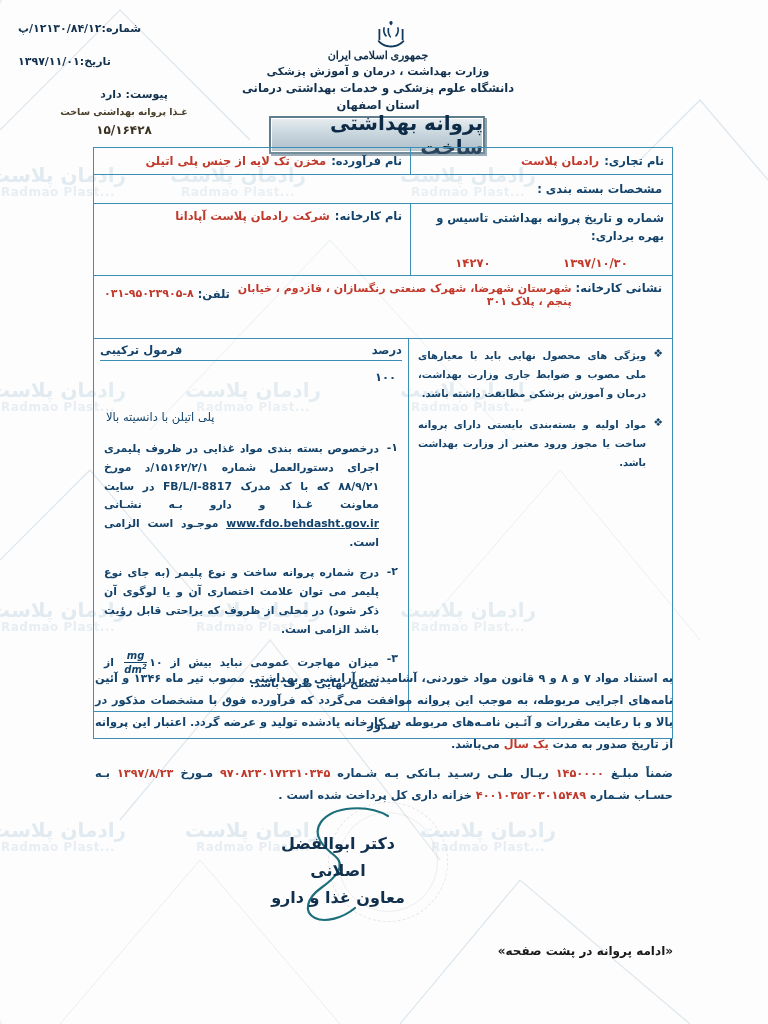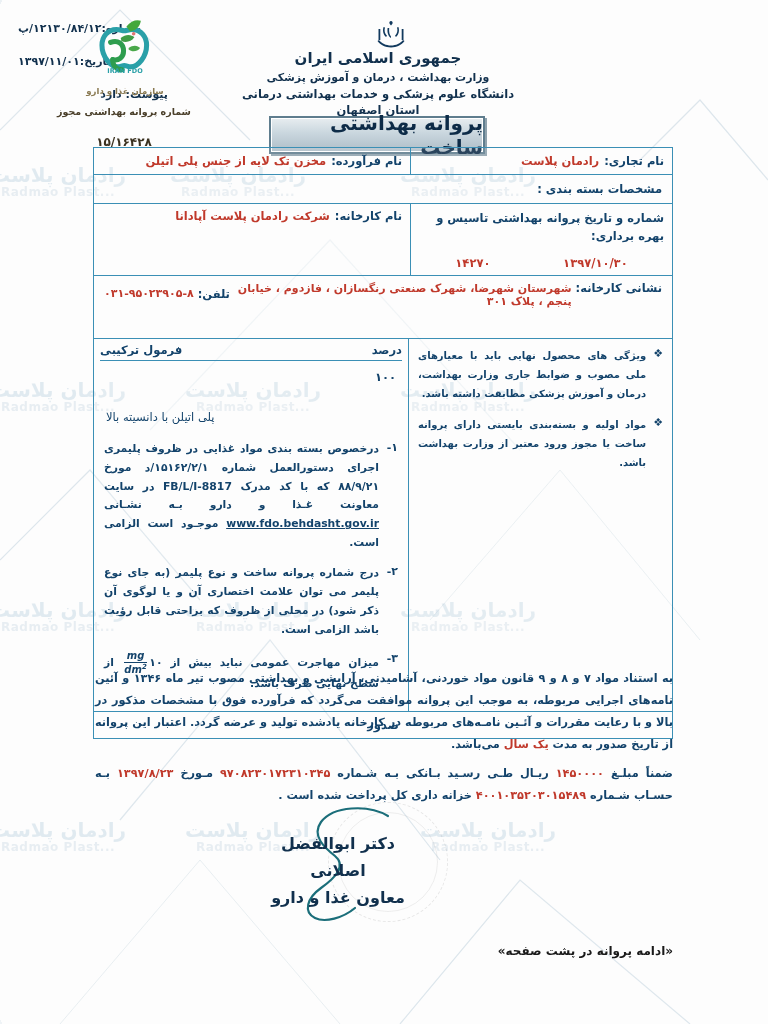--- a/index.html
+++ b/index.html
@@ -43,21 +43,21 @@
   .emblem{
     position:absolute;right:355px;top:6px;width:44px;height:40px;
     text-align:center;
   }
   .emblem svg{width:40px;height:40px;}
   .gov-lines{
     position:absolute;right:250px;top:38px;width:280px;
     text-align:center;font-weight:bold;color:#11304d;
   }
   .gov-lines div{line-height:1.45;}
-  .gov-l1{font-size:15px;}
+  .gov-l1{font-size:11px;font-family:Liberation Serif, serif;}
   .gov-l2{font-size:11px;}
   .gov-l3{font-size:11.5px;}
   .meta{
     position:absolute;right:600px;top:12px;width:150px;text-align:left;
   }
   .meta div{font-size:11px;font-weight:bold;color:#11304d;margin-bottom:20px;direction:rtl;}
   .meta .m3{margin-top:6px;text-align:right;}
   
   .title-box{
     position:absolute;right:283px;top:106px;
@@ -71,21 +71,21 @@
   
   .fdo{
     position:absolute;left:60px;top:6px;width:130px;text-align:center;
   }
   .fdo svg{width:72px;height:70px;}
   .fdo .fdo-cap{font-size:8.5px;color:#8a7a52;margin-top:-4px;font-weight:bold;}
   .lic{
     position:absolute;left:44px;top:96px;width:160px;text-align:center;
   }
   .lic .l1{font-size:9.5px;font-weight:bold;color:#4a3f2a;}
-  .lic .l2{font-size:12px;font-weight:bold;color:#3a3120;margin-top:18px;}
+  .lic .l2{font-size:12px;font-weight:bold;color:#3a3120;margin-top:6px;}
   
   .tbl{
     position:absolute;right:95px;top:147px;width:578px;
     border:1px solid #3b8fb5;
     background:rgba(255,255,255,.12);
   }
   .row{display:flex;border-bottom:1px solid #3b8fb5;position:relative;}
   .row:last-child{border-bottom:none;align-items:center;}
   .lbl{font-size:11.5px;font-weight:bold;color:#13436b;white-space:nowrap;}
   .val{font-size:11.5px;font-weight:bold;color:#c0392b;}
@@ -262,36 +262,23 @@
     </div>
     <div>
       <span>تاریخ:</span><span>۱۳۹۷/۱۱/۰۱</span>
     </div>
     <div class="m3">
       <span>پیوست:</span>
       <span>دارد</span>
     </div>
   </div>
 
-  <div class="fdo">
-    <svg viewBox="0 0 100 96">
-      <path d="M38 18 C 26 18 18 28 18 40 c 0 16 12 30 22 30 c 4 0 6 -2 9 -2 c 3 0 5 2 9 2 c 10 0 22 -14 22 -30 c 0 -12 -8 -22 -20 -22 c -5 0 -8 2 -11 2 c -3 0 -6 -2 -11 -2 z" fill="none" stroke="#2aa0a8" stroke-width="7"></path>
-      <path d="M30 36 c 10 -4 18 2 18 12 c 0 9 -7 14 -15 12" fill="none" stroke="#2e9d4e" stroke-width="7" stroke-linecap="round"></path>
-      <path d="M33 60 c 0 8 5 14 13 14" fill="none" stroke="#2e9d4e" stroke-width="7" stroke-linecap="round"></path>
-      <path d="M52 14 c 6 -8 14 -10 20 -8 c -1 8 -7 14 -15 15 z" fill="#43a83b"></path>
-      <path d="M44 30 c 7 -6 15 -5 19 -1 c -4 6 -12 8 -18 5 z" fill="#3f9c45"></path>
-      <path d="M55 44 c 6 -5 13 -4 16 0 c -4 5 -11 6 -16 2 z" fill="#4aa84a"></path>
-      <circle cx="62" cy="24" r="2.5" fill="#d9534f" opacity=".8"></circle>
-      <text x="50" y="78" font-size="9" text-anchor="middle" fill="#2aa0a8" font-family="DejaVu Sans" font-weight="bold">IRAN FDO</text>
-    </svg>
-    <div class="fdo-cap">سازمان غذا و دارو</div>
-  </div>
 
   <div class="lic">
-    <div class="l1">شماره پروانه بهداشتی مجوز</div>
+    <div class="l1">غـذا پروانه بهداشتی ساخت</div>
     <div class="l2">۱۵/۱۶۴۲۸</div>
   </div>
 
   <div class="title-box">
     <span>پروانه  بهداشتی ساخت</span>
   </div>
 </div>
 
 <div class="tbl">
 

